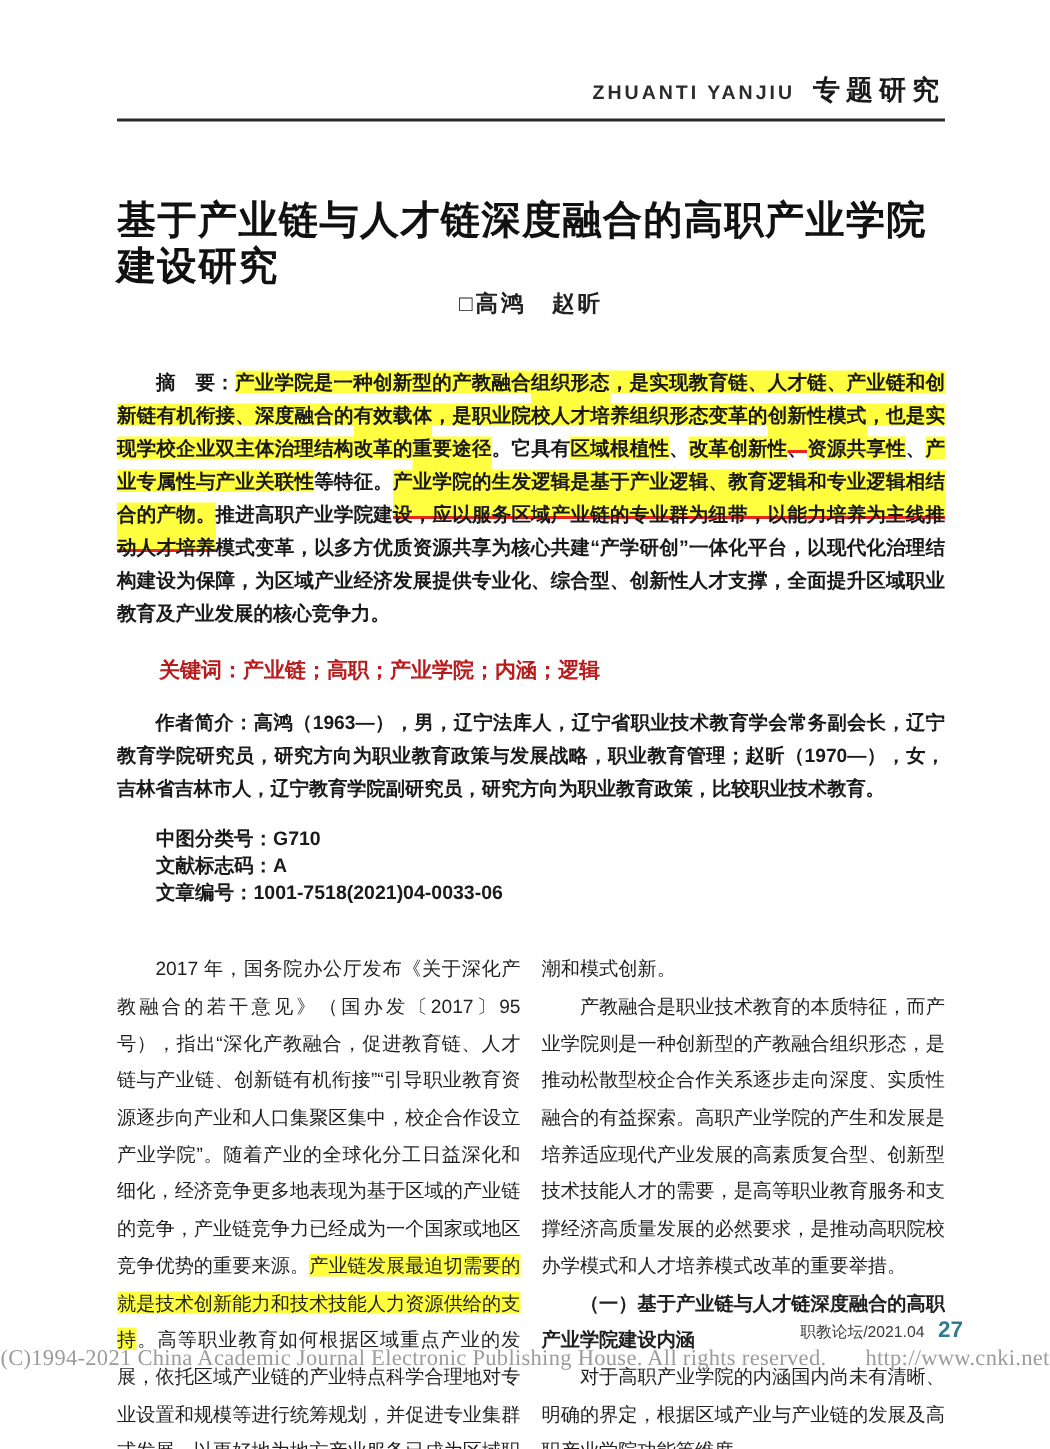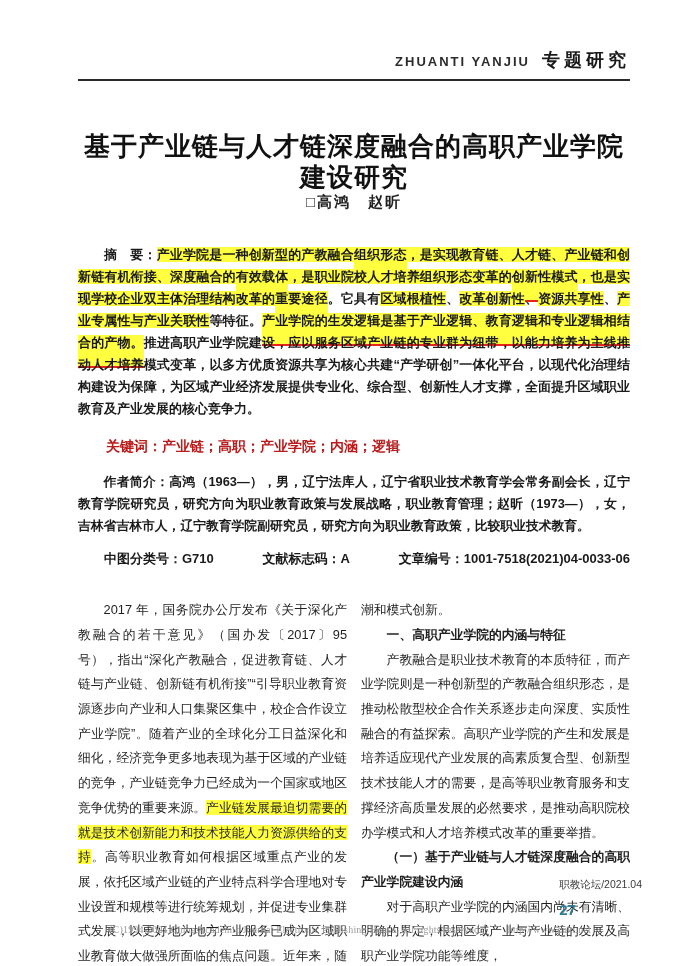--- a/index.html
+++ b/index.html
@@ -17,60 +17,60 @@
   }
   
   .hdr{
     display:flex;justify-content:flex-end;align-items:baseline;gap:12px;
     border-bottom:2px solid #2b2b2b;padding-bottom:7px;
   }
   .hdr-eyebrow{font-size:13px;letter-spacing:2px;color:#2b2b2b;font-weight:600;}
   .hdr-section{font-size:18px;font-weight:bold;letter-spacing:4px;color:#1a1a1a;}
   
   .title{
-    margin-top:50px;text-align:center;font-size:26px;font-weight:900;
+    margin-top:50px;font-size:26px;font-weight:900;
     letter-spacing:1px;color:#111;line-height:1.2;
   }
   .authors{text-align:center;font-size:15px;font-weight:bold;color:#222;letter-spacing:2px;}
   
   .abstract{
     margin-top:32px;font-size:13px;font-weight:bold;line-height:22px;
     text-align:justify;color:#1a1a1a;text-indent:2em;
   }
   .kw{margin-top:15px;font-size:14px;font-weight:bold;line-height:22px;text-indent:2em;color:#b91c1c;}
   .bio{
     margin-top:0;font-size:12.8px;font-weight:bold;line-height:22px;
     text-align:justify;text-indent:2em;color:#1a1a1a;
   }
   .meta{
     display:flex;justify-content:space-between;font-size:13px;font-weight:bold;
-    margin-top:2px;padding-left:2em;color:#1a1a1a;
+    margin-top:2px;padding-left:2em;color:#1a1a1a;flex-direction:column;
   }
   
   .cols{display:flex;gap:14px;margin-top:30px;height:396px;overflow:hidden;}
   .col{flex:1 1 0;min-width:0;}
   .body-p,.body-cont,.body-h{
     margin:0;font-size:12.8px;line-height:24.7px;text-align:justify;color:#1f1f1f;
   }
   .body-p{text-indent:2em;}
   .body-cont{text-indent:0;}
   .body-h{text-indent:2em;font-weight:bold;}
   
   .hl{background:var(--highlight);}
   .ul{border-bottom:2px solid var(--underline_red);padding-bottom:16px;}
   
   .ftr-journal{
     position:absolute;right:58px;top:878px;font-size:10.5px;color:#3a3a3a;
-    display:flex;align-items:baseline;gap:9px;flex-direction:column;
+    display:flex;align-items:baseline;gap:9px;
   }
   .ftr-pageno{font-size:15px;color:var(--page_teal);font-weight:600;}
   .ftr-copy{
-    position:absolute;left:0;right:0;top:924px;text-align:center;
+    position:absolute;left:0;right:0;top:898px;text-align:center;
     font-family:"Liberation Serif","DejaVu Serif",serif;
-    font-size:10px;color:#9b9b9b;letter-spacing:0.2px;
+    font-size:15px;color:#9b9b9b;letter-spacing:0.2px;
   }
   .ftr-copy .gap{display:inline-block;width:26px;}
 </style>
 </head>
 <body>
 
 <div class="page">
 
   <div class="hdr">
     <span class="hdr-eyebrow">ZHUANTI   YANJIU</span>
@@ -78,35 +78,34 @@
   </div>
 
   <div class="title">基于产业链与人才链深度融合的高职产业学院建设研究</div>
 
   <div class="authors">□高鸿　赵昕</div>
 
   <p class="abstract"><span>摘　要：</span><span><span class="hl">产业学院是一种创新型的产教融合</span><span class="hl ul">组织形态</span><span class="hl">，是实现教育链、人才链、产业链和创新链有机衔接、深度融合的</span><span class="hl ul">有效载体</span><span class="hl">，是职业院校人才培养组织形态变革的</span><span class="hl ul">创新性模式</span><span class="hl">，也是实现学校企业双主体治理结构改革的</span><span class="hl ul">重要途径</span><span>。它具有</span><span class="hl">区域根植性</span><span>、</span><span class="hl">改革创新性</span><span>、</span><span class="hl">资源共享性</span><span>、</span><span class="hl">产业专属性与产业关联性</span><span>等特征。</span><span class="hl ul">产业学院的生发逻辑是基于产业逻辑、教育逻辑和专业逻辑相结合的产物。</span><span>推进高职产业学院建设，应以服务区域产业链的专业群为纽带，以能力培养为主线推动人才培养模式变革，以多方优质资源共享为核心共建“产学研创”一体化平台，以现代化治理结构建设为保障，为区域产业经济发展提供专业化、综合型、创新性人才支撑，全面提升区域职业教育及产业发展的核心竞争力。</span></span></p>
 
   <p class="kw">关键词：产业链；高职；产业学院；内涵；逻辑</p>
 
-  <p class="bio">作者简介：高鸿（1963—），男，辽宁法库人，辽宁省职业技术教育学会常务副会长，辽宁教育学院研究员，研究方向为职业教育政策与发展战略，职业教育管理；赵昕（1973—），女，吉林省吉林市人，辽宁教育学院副研究员，研究方向为职业教育政策，比较职业技术教育。</p>
+  <p class="bio">作者简介：高鸿（1963—），男，辽宁法库人，辽宁省职业技术教育学会常务副会长，辽宁教育学院研究员，研究方向为职业教育政策与发展战略，职业教育管理；赵昕（1970—），女，吉林省吉林市人，辽宁教育学院副研究员，研究方向为职业教育政策，比较职业技术教育。</p>
 
   <div class="meta">
     <span>中图分类号：G710</span>
     <span>文献标志码：A</span>
     <span>文章编号：1001-7518(2021)04-0033-06</span>
   </div>
 
   <div class="cols">
     <div class="col">
       <p class="body-p"><span>2017 年，国务院办公厅发布《关于深化产教融合的若干意见》（国办发〔2017〕95 号），指出“深化产教融合，促进教育链、人才链与产业链、创新链有机衔接”“引导职业教育资源逐步向产业和人口集聚区集中，校企合作设立产业学院”。随着产业的全球化分工日益深化和细化，经济竞争更多地表现为基于区域的产业链的竞争，产业链竞争力已经成为一个国家或地区竞争优势的重要来源。</span><span class="hl">产业链发展最迫切需要的就是技术创新能力和技术技能人力资源供给的支持</span><span>。高等职业教育如何根据区域重点产业的发展，依托区域产业链的产业特点科学合理地对专业设置和规模等进行统筹规划，并促进专业集群式发展，以更好地为地方产业服务已成为区域职业教育做大做强所面临的焦点问题。近年来，随着产教融合、校企合作的不断深入，企业与高职院校实质性紧密合作建设产业学院正在成为一种热</span></p>
     </div>
     <div class="col">
       <p class="body-cont"><span>潮和模式创新。</span></p>
-      <p class="body-h"><span>一、高职产业学院的内涵与特征</span></p>
       <p class="body-p"><span>产教融合是职业技术教育的本质特征，而产业学院则是一种创新型的产教融合组织形态，是推动松散型校企合作关系逐步走向深度、实质性融合的有益探索。高职产业学院的产生和发展是培养适应现代产业发展的高素质复合型、创新型技术技能人才的需要，是高等职业教育服务和支撑经济高质量发展的必然要求，是推动高职院校办学模式和人才培养模式改革的重要举措。</span></p>
       <p class="body-h"><span>（一）基于产业链与人才链深度融合的高职产业学院建设内涵</span></p>
       <p class="body-p"><span>对于高职产业学院的内涵国内尚未有清晰、明确的界定，根据区域产业与产业链的发展及高职产业学院功能等维度，</span></p>
     </div>
   </div>
 
   <div class="ftr-journal">
     <span>职教论坛/2021.04</span>
     <span class="ftr-pageno">27</span>
   </div>

